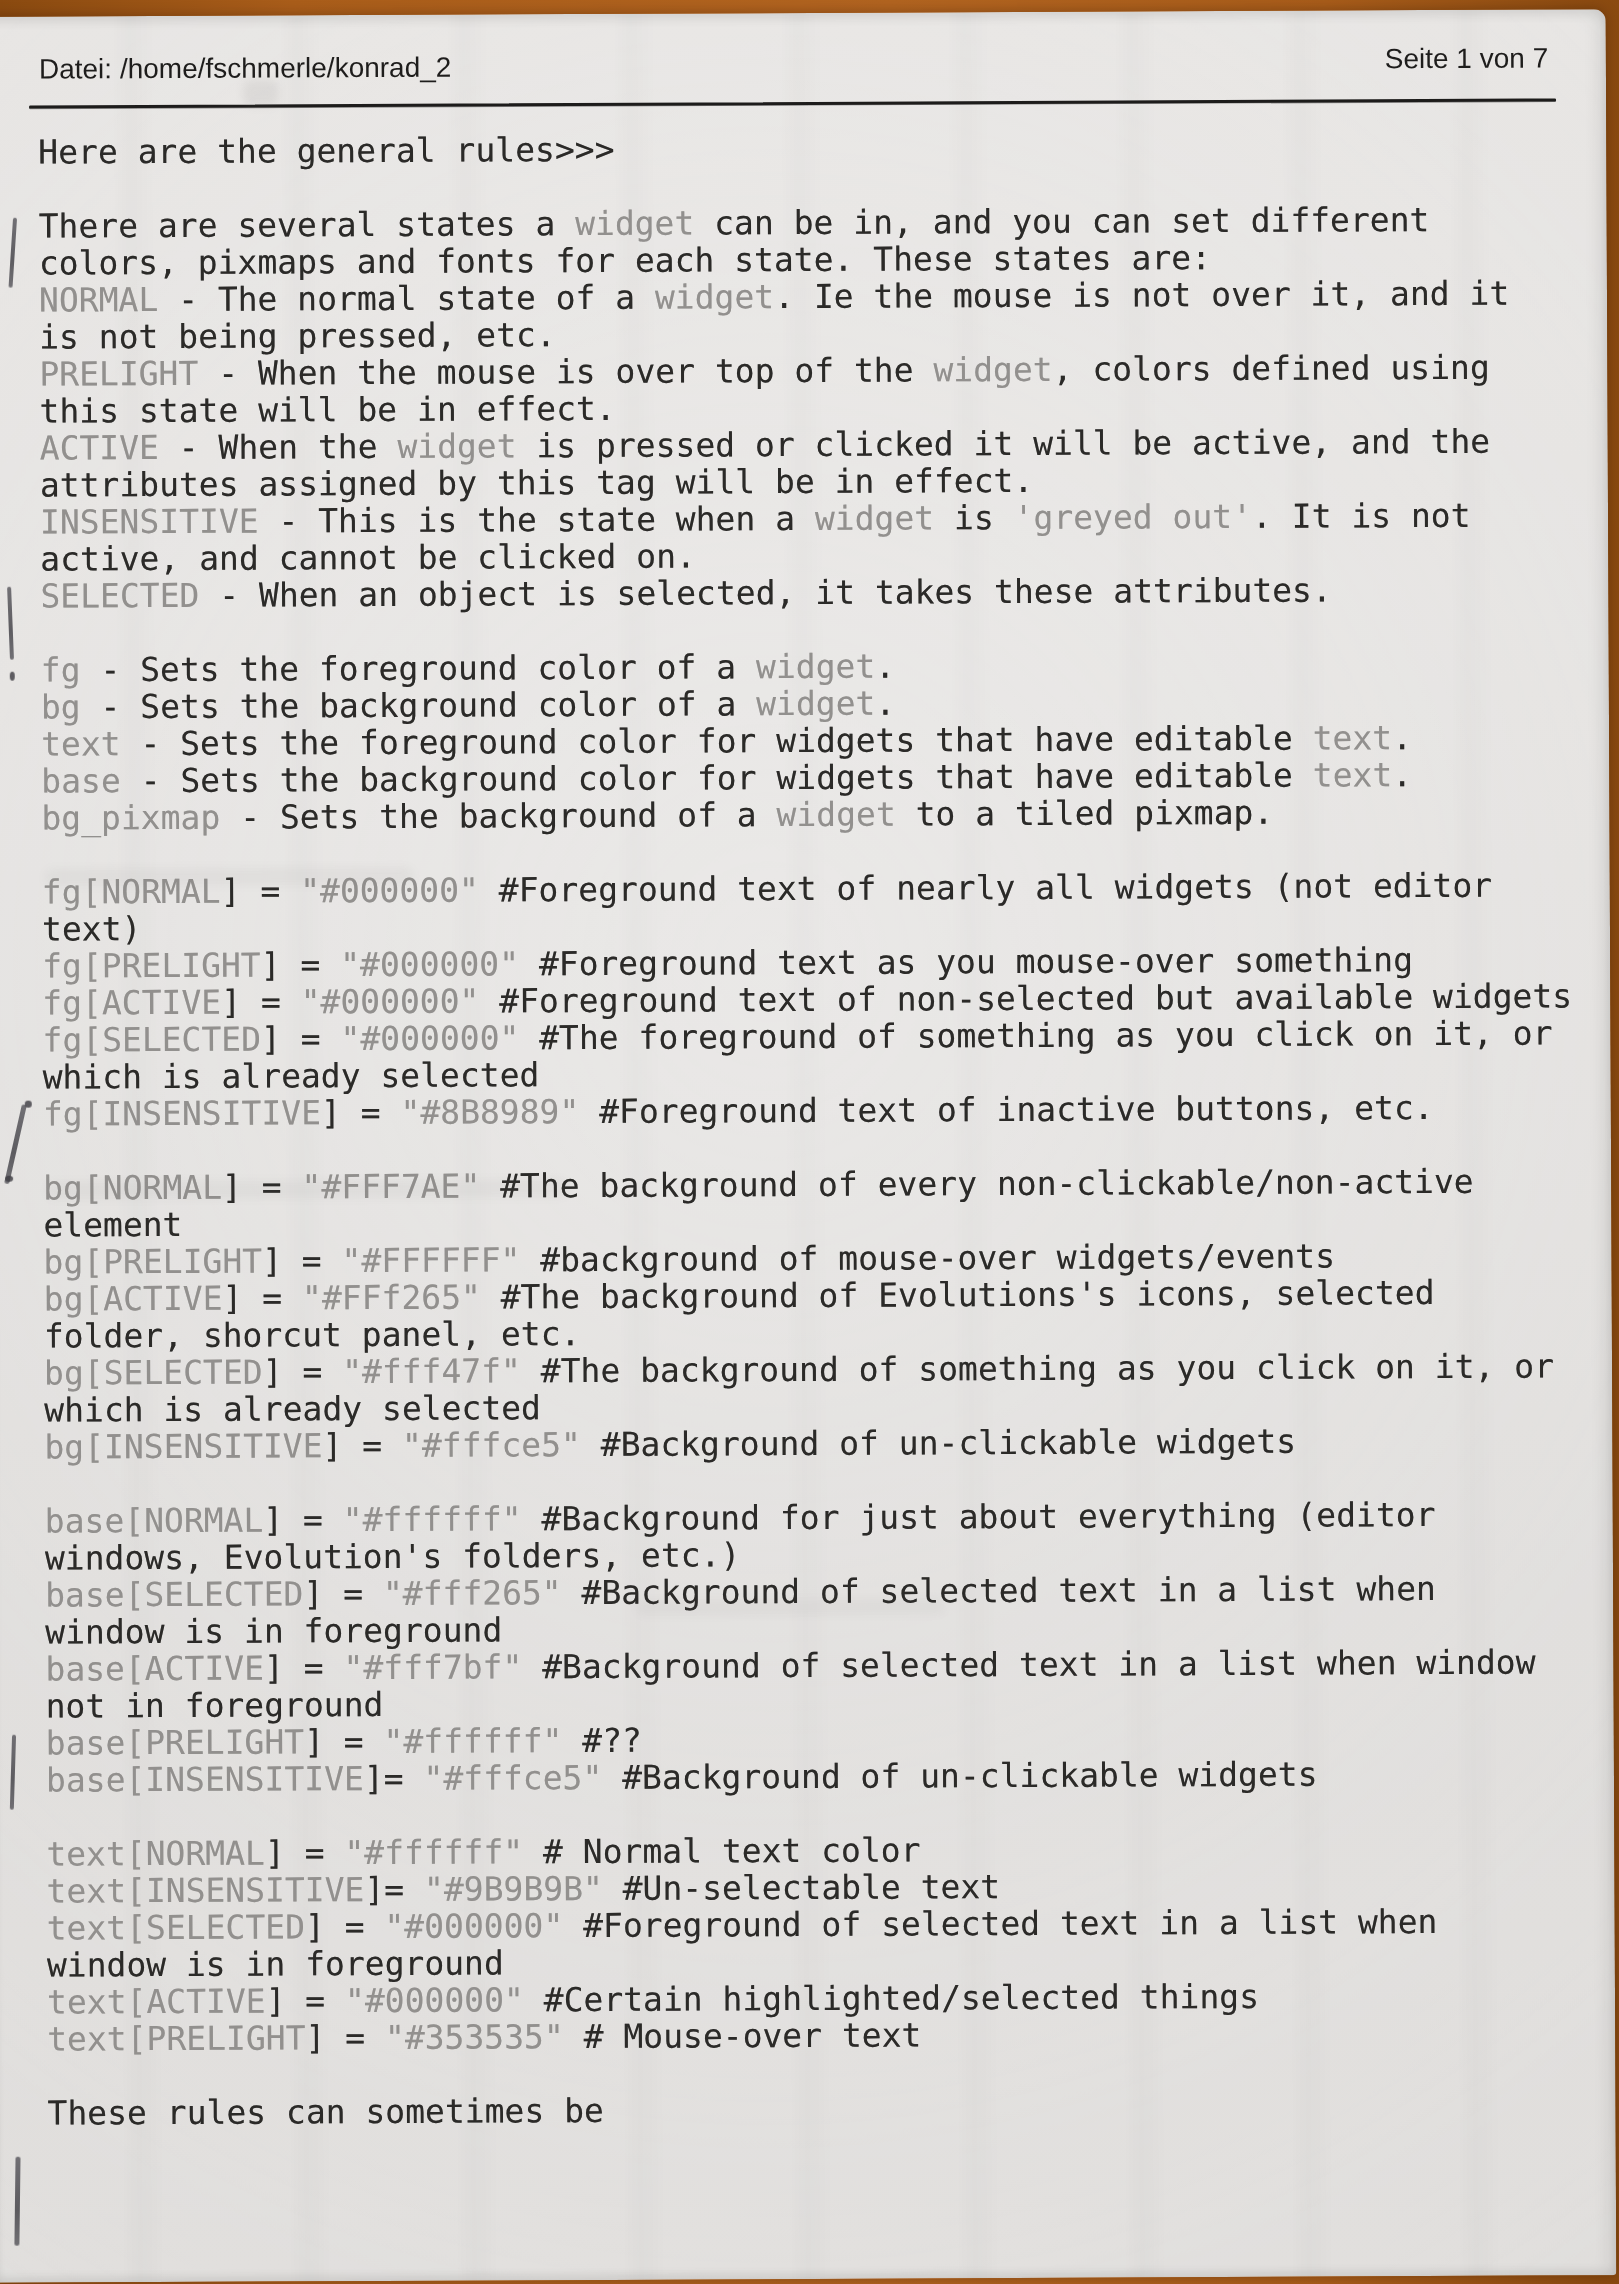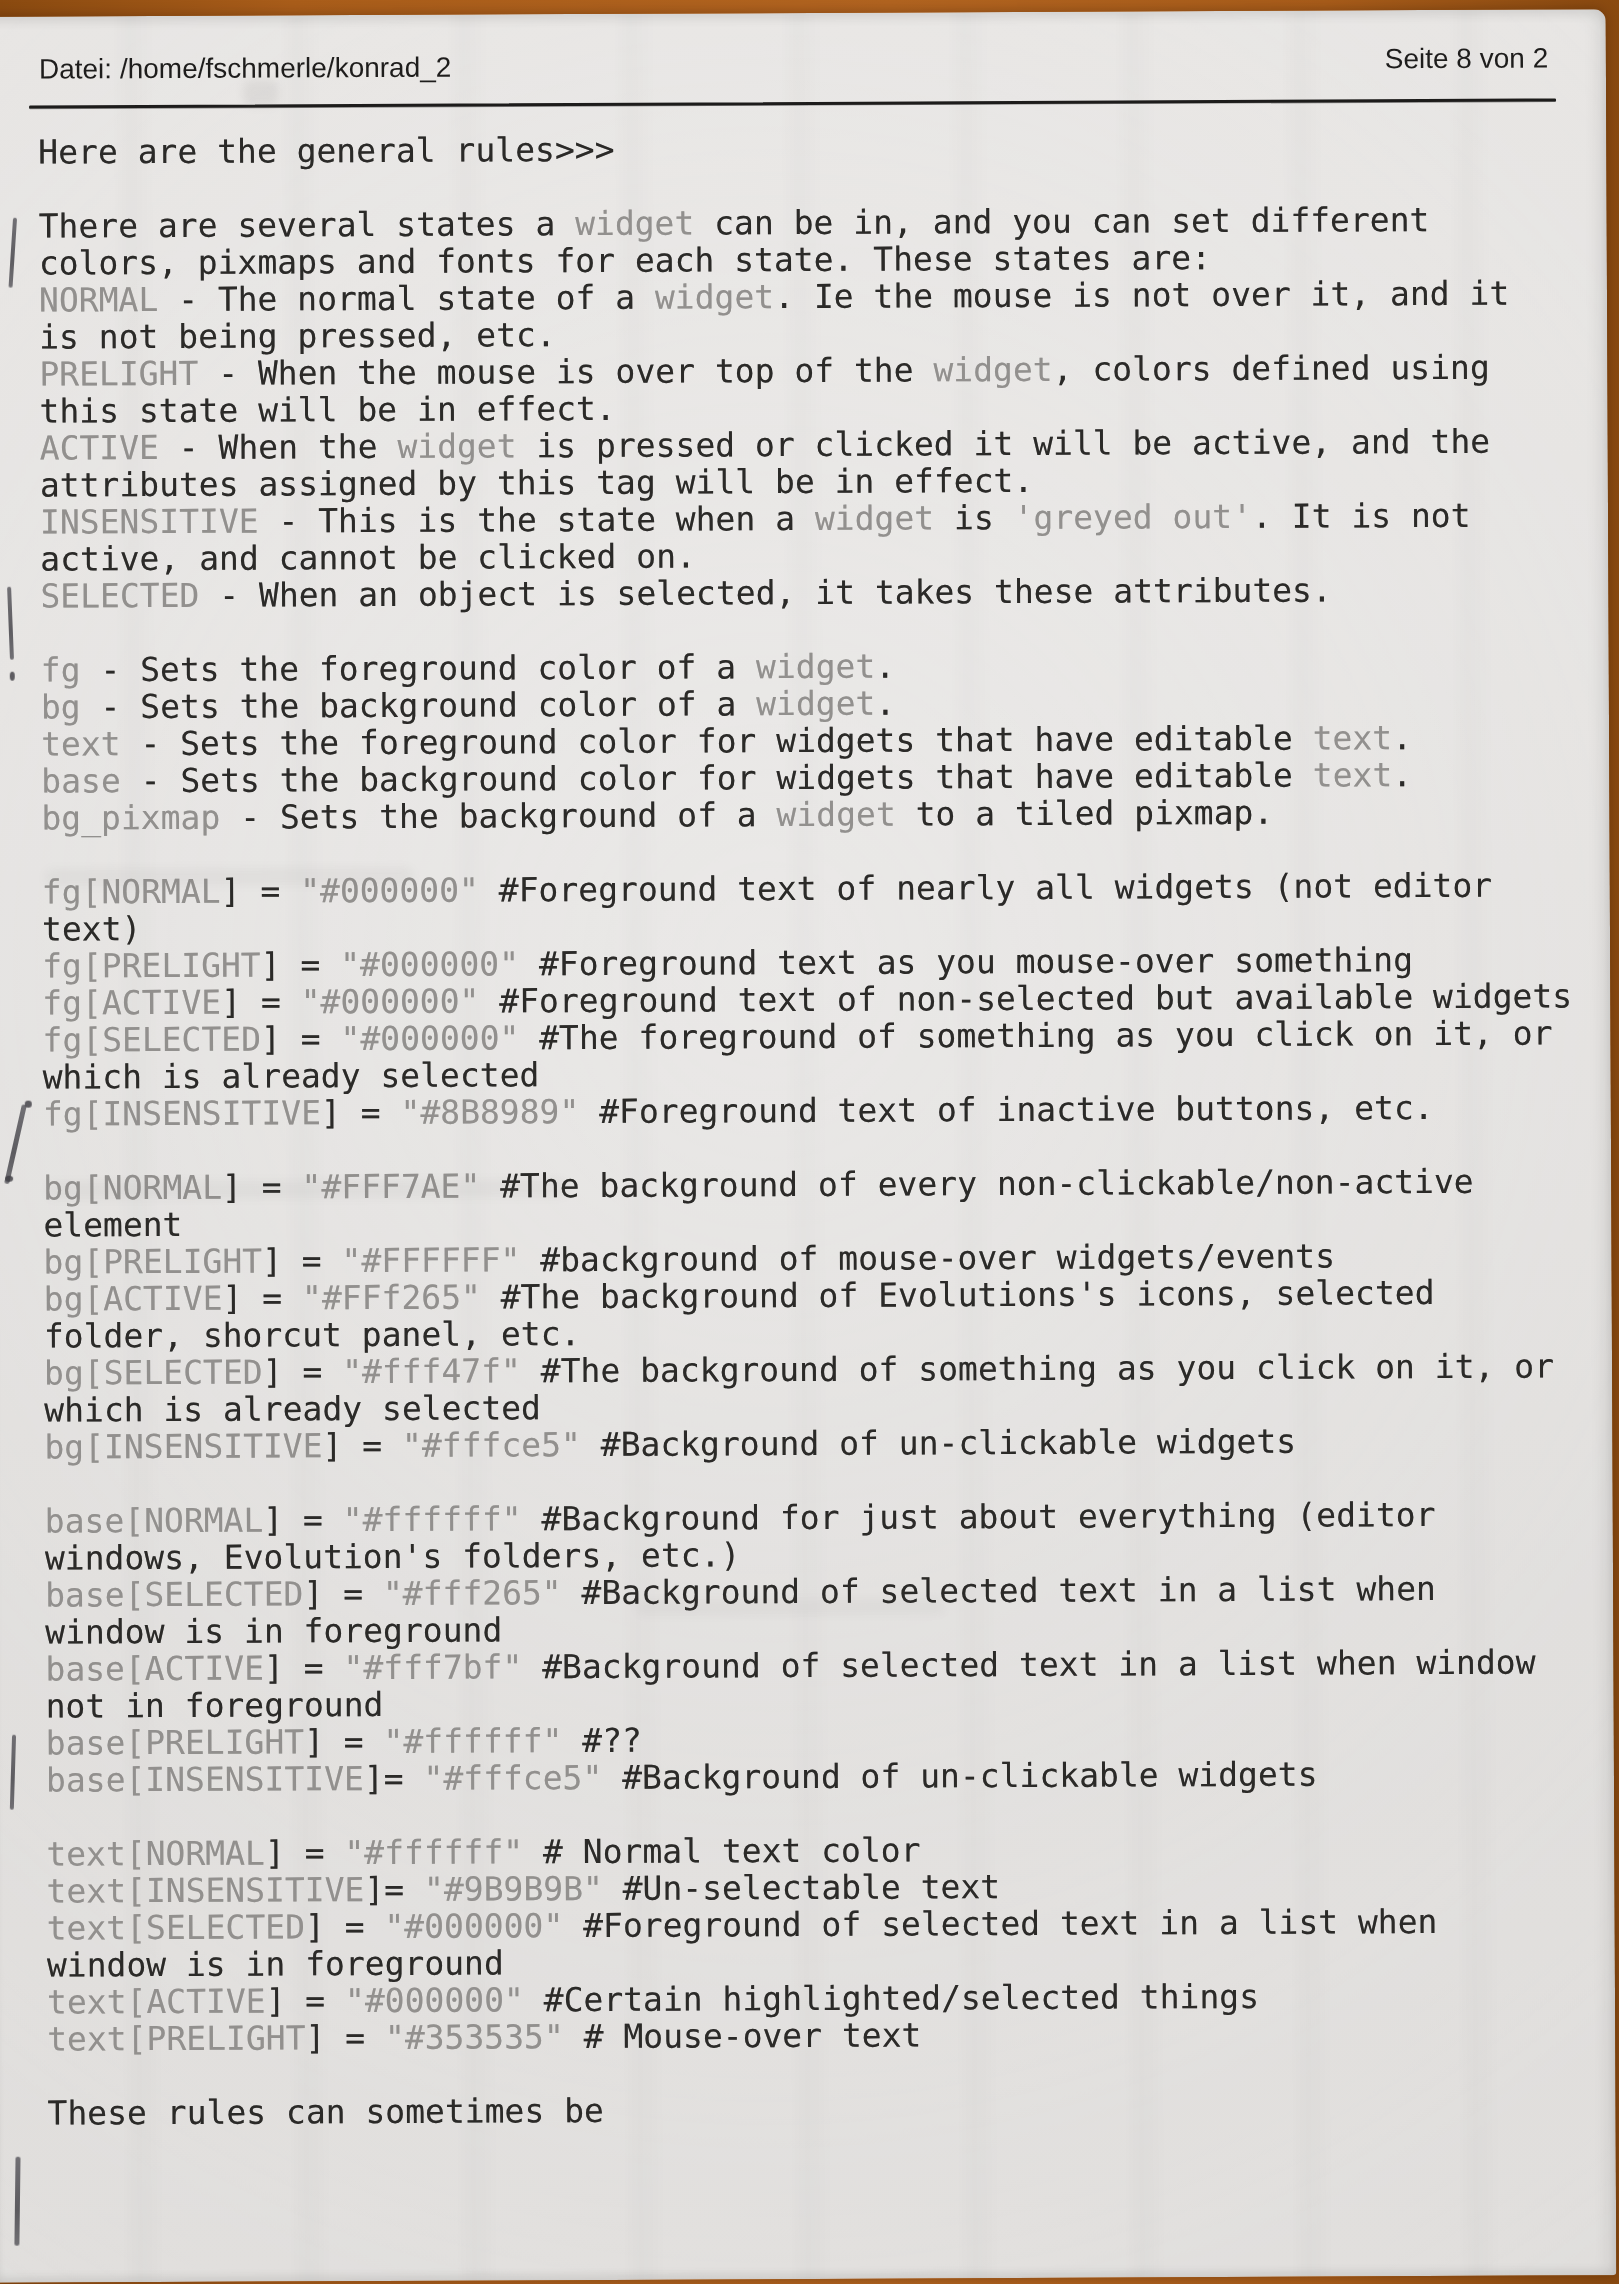--- a/index.html
+++ b/index.html
@@ -44,21 +44,21 @@
   .pen-dot{position:absolute;background:#3c3b41;border-radius:50%;opacity:.8;filter:blur(0.4px);}
   .smudge{position:absolute;background:#6f6d6b;border-radius:8.3px;filter:blur(4.2px);}
 </style>
 </head>
 <body>
 
 <div class="paper">
 
   <div class="header">
     <span class="left">Datei: /home/fschmerle/konrad_2</span>
-    <span class="right">Seite 8 von 2</span>
+    <span class="right">Seite 1 von 7</span>
   </div>
 
   <div class="rule"></div>
 
   <div class="content"><div class="ln"><span>Here are the general rules&gt;&gt;&gt;</span></div><div class="ln">&nbsp;</div><div class="ln"><span>There are several states a </span><span class="dim">widget</span><span> can be in, and you can set different</span></div><div class="ln"><span>colors, pixmaps and fonts for each state. These states are:</span></div><div class="ln"><span class="dim">NORMAL</span><span> - The normal state of a </span><span class="dim">widget</span><span>. Ie the mouse is not over it, and it</span></div><div class="ln"><span>is not being pressed, etc.</span></div><div class="ln"><span class="dim">PRELIGHT</span><span> - When the mouse is over top of the </span><span class="dim">widget</span><span>, colors defined using</span></div><div class="ln"><span>this state will be in effect.</span></div><div class="ln"><span class="dim">ACTIVE</span><span> - When the </span><span class="dim">widget</span><span> is pressed or clicked it will be active, and the</span></div><div class="ln"><span>attributes assigned by this tag will be in effect.</span></div><div class="ln"><span class="dim">INSENSITIVE</span><span> - This is the state when a </span><span class="dim">widget</span><span> is </span><span class="dim">'greyed out'</span><span>. It is not</span></div><div class="ln"><span>active, and cannot be clicked on.</span></div><div class="ln"><span class="dim">SELECTED</span><span> - When an object is selected, it takes these attributes.</span></div><div class="ln">&nbsp;</div><div class="ln"><span class="dim">fg</span><span> - Sets the foreground color of a </span><span class="dim">widget</span><span>.</span></div><div class="ln"><span class="dim">bg</span><span> - Sets the background color of a </span><span class="dim">widget</span><span>.</span></div><div class="ln"><span class="dim">text</span><span> - Sets the foreground color for widgets that have editable </span><span class="dim">text</span><span>.</span></div><div class="ln"><span class="dim">base</span><span> - Sets the background color for widgets that have editable </span><span class="dim">text</span><span>.</span></div><div class="ln"><span class="dim">bg_pixmap</span><span> - Sets the background of a </span><span class="dim">widget</span><span> to a tiled pixmap.</span></div><div class="ln">&nbsp;</div><div class="ln"><span class="dim">fg[NORMAL</span><span>] = </span><span class="dim">"#000000"</span><span> #Foreground text of nearly all widgets (not editor</span></div><div class="ln"><span>text)</span></div><div class="ln"><span class="dim">fg[PRELIGHT</span><span>] = </span><span class="dim">"#000000"</span><span> #Foreground text as you mouse-over something</span></div><div class="ln"><span class="dim">fg[ACTIVE</span><span>] = </span><span class="dim">"#000000"</span><span> #Foreground text of non-selected but available widgets</span></div><div class="ln"><span class="dim">fg[SELECTED</span><span>] = </span><span class="dim">"#000000"</span><span> #The foreground of something as you click on it, or</span></div><div class="ln"><span>which is already selected</span></div><div class="ln"><span class="dim">fg[INSENSITIVE</span><span>] = </span><span class="dim">"#8B8989"</span><span> #Foreground text of inactive buttons, etc.</span></div><div class="ln">&nbsp;</div><div class="ln"><span class="dim">bg[NORMAL</span><span>] = </span><span class="dim">"#FFF7AE"</span><span> #The background of every non-clickable/non-active</span></div><div class="ln"><span>element</span></div><div class="ln"><span class="dim">bg[PRELIGHT</span><span>] = </span><span class="dim">"#FFFFFF"</span><span> #background of mouse-over widgets/events</span></div><div class="ln"><span class="dim">bg[ACTIVE</span><span>] = </span><span class="dim">"#FFf265"</span><span> #The background of Evolutions's icons, selected</span></div><div class="ln"><span>folder, shorcut panel, etc.</span></div><div class="ln"><span class="dim">bg[SELECTED</span><span>] = </span><span class="dim">"#fff47f"</span><span> #The background of something as you click on it, or</span></div><div class="ln"><span>which is already selected</span></div><div class="ln"><span class="dim">bg[INSENSITIVE</span><span>] = </span><span class="dim">"#fffce5"</span><span> #Background of un-clickable widgets</span></div><div class="ln">&nbsp;</div><div class="ln"><span class="dim">base[NORMAL</span><span>] = </span><span class="dim">"#ffffff"</span><span> #Background for just about everything (editor</span></div><div class="ln"><span>windows, Evolution's folders, etc.)</span></div><div class="ln"><span class="dim">base[SELECTED</span><span>] = </span><span class="dim">"#fff265"</span><span> #Background of selected text in a list when</span></div><div class="ln"><span>window is in foreground</span></div><div class="ln"><span class="dim">base[ACTIVE</span><span>] = </span><span class="dim">"#fff7bf"</span><span> #Background of selected text in a list when window</span></div><div class="ln"><span>not in foreground</span></div><div class="ln"><span class="dim">base[PRELIGHT</span><span>] = </span><span class="dim">"#ffffff"</span><span> #??</span></div><div class="ln"><span class="dim">base[INSENSITIVE</span><span>]= </span><span class="dim">"#fffce5"</span><span> #Background of un-clickable widgets</span></div><div class="ln">&nbsp;</div><div class="ln"><span class="dim">text[NORMAL</span><span>] = </span><span class="dim">"#ffffff"</span><span> # Normal text color</span></div><div class="ln"><span class="dim">text[INSENSITIVE</span><span>]= </span><span class="dim">"#9B9B9B"</span><span> #Un-selectable text</span></div><div class="ln"><span class="dim">text[SELECTED</span><span>] = </span><span class="dim">"#000000"</span><span> #Foreground of selected text in a list when</span></div><div class="ln"><span>window is in foreground</span></div><div class="ln"><span class="dim">text[ACTIVE</span><span>] = </span><span class="dim">"#000000"</span><span> #Certain highlighted/selected things</span></div><div class="ln"><span class="dim">text[PRELIGHT</span><span>] = </span><span class="dim">"#353535"</span><span> # Mouse-over text</span></div><div class="ln">&nbsp;</div><div class="ln"><span>These rules can sometimes be</span></div></div>
 
   <div class="pen" style="left:22.6px;top:201px;width:4.2px;height:70px;transform:rotate(4deg);"></div>
   <div class="pen" style="left:19px;top:570px;width:4.2px;height:73px;transform:rotate(-2deg);"></div>
   <div class="pen-dot" style="left:20px;top:655px;width:5.4px;height:9px;"></div>
   <div class="pen" style="left:21.4px;top:1087px;width:4.8px;height:81px;transform:rotate(13deg);"></div>

